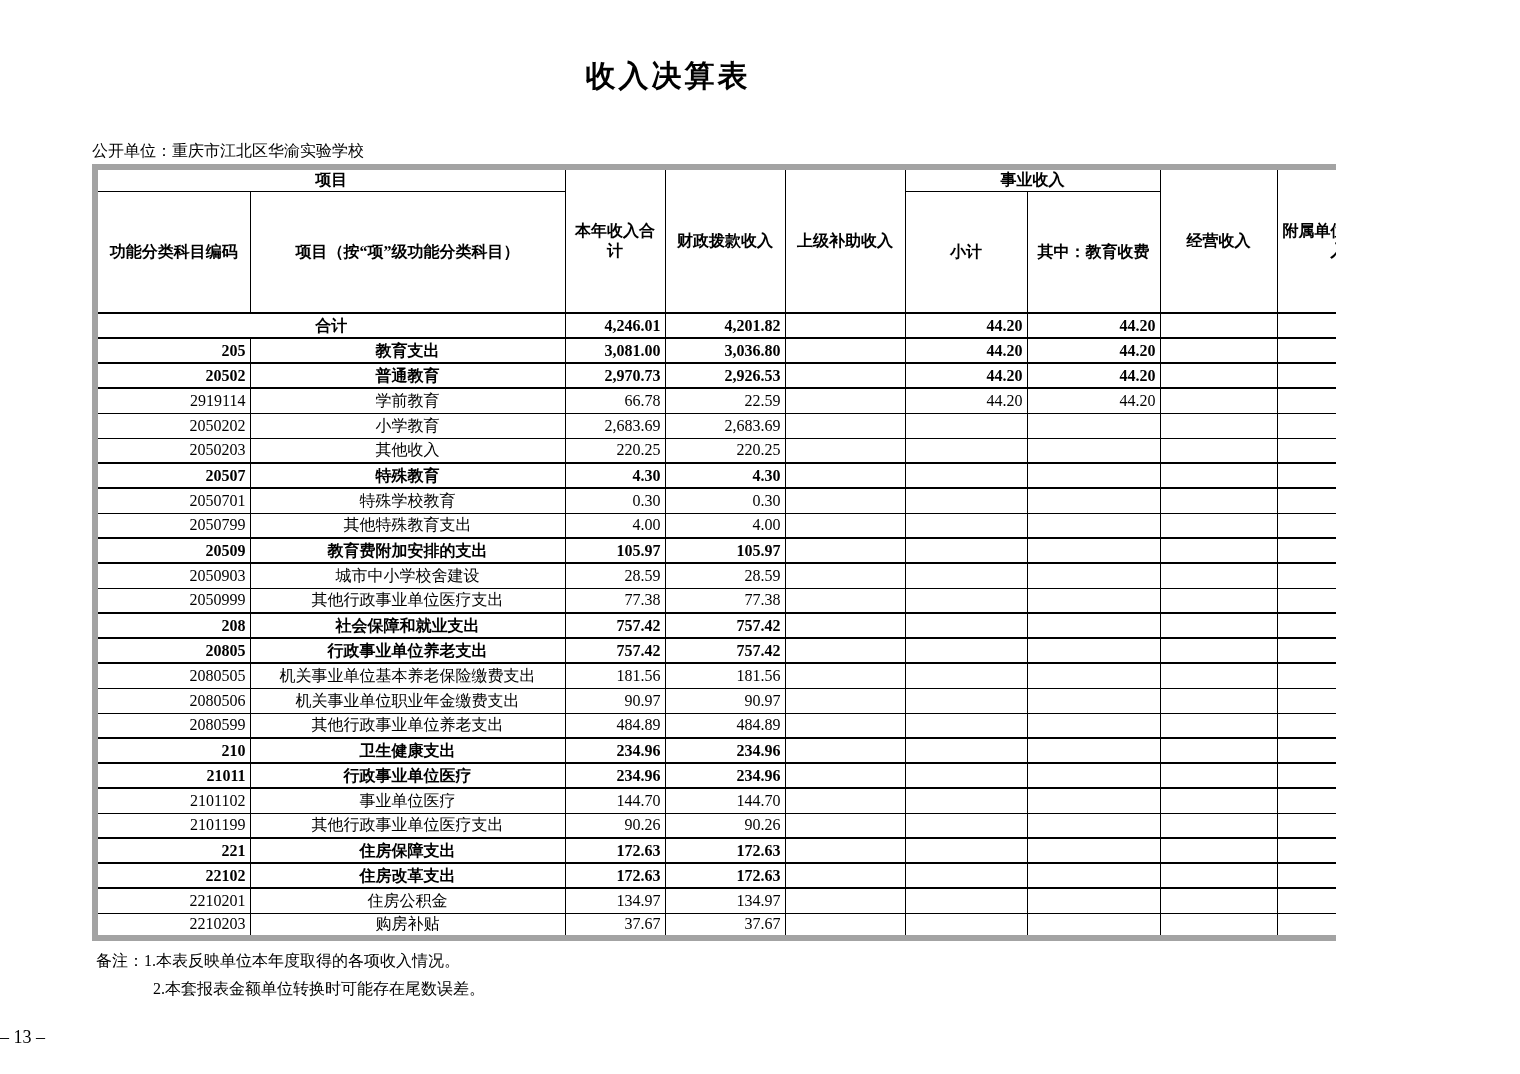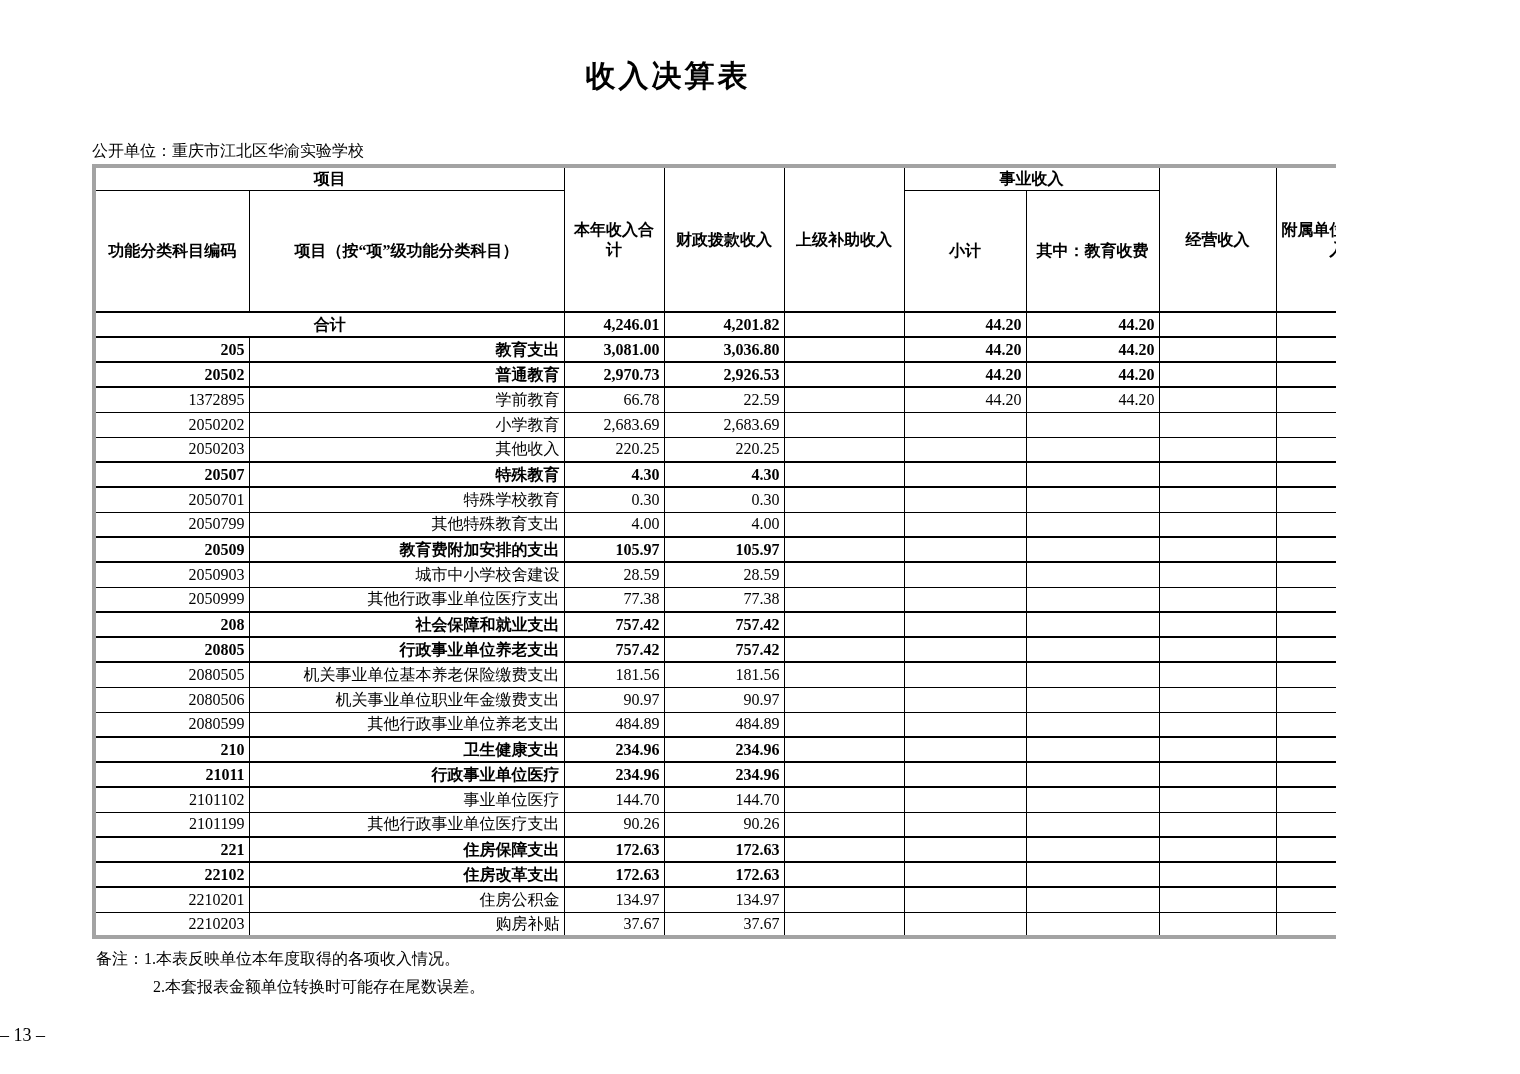--- a/index.html
+++ b/index.html
@@ -27,36 +27,36 @@
     align-items: flex-end;
     font-size: 16px;
   }
   .meta-right { text-align: left; line-height: 1.6; }
 
   table.main {
     width: 1407px;
     margin-left: 92px;
     border-collapse: collapse;
     table-layout: fixed;
-    border: 4px solid #a3a3a3;
+    border: 6px solid #a3a3a3;
   }
   table.main th, table.main td {
     border: 1px solid #000;
     font-size: 16px;
     padding: 0 4px;
     overflow: hidden;
     vertical-align: middle;
     line-height: 1.25;
   }
   thead th { font-weight: bold; text-align: center; padding: 1px 4px; }
   tr.h1 th { height: 24px; }
   tr.h2 th { height: 122px; }
   tbody td { height: 25px; }
   td.c-code { text-align: right; padding-left: 5px; }
-  td.c-name { text-align: right; padding-left: 5px; }
+  td.c-name { text-align: center; padding-left: 5px; }
   td.c-num  { text-align: right; padding-right: 7px; }
   td.center { text-align: center; }
   tr.bold td { font-weight: bold; border-top-width: 2px; border-bottom-width: 2px; }
 
   .notes { margin: 6px 0 0 96px; font-size: 16px; line-height: 1.75; }
   .note-line2 { padding-left: 57px; }
 
   .page-number { margin-top: 24px; font-size: 18px; }
 </style>
 </head>
@@ -136,21 +136,21 @@
       <td class="c-num">2,970.73</td>
       <td class="c-num">2,926.53</td>
       <td class="c-num"></td>
       <td class="c-num">44.20</td>
       <td class="c-num">44.20</td>
       <td class="c-num"></td>
       <td class="c-num"></td>
       <td class="c-num"></td>
     </tr>
         <tr>
-      <td class="c-code">1372895</td>
+      <td class="c-code">2919114</td>
       <td class="c-name">学前教育</td>
       <td class="c-num">66.78</td>
       <td class="c-num">22.59</td>
       <td class="c-num"></td>
       <td class="c-num">44.20</td>
       <td class="c-num">44.20</td>
       <td class="c-num"></td>
       <td class="c-num"></td>
       <td class="c-num"></td>
     </tr>

